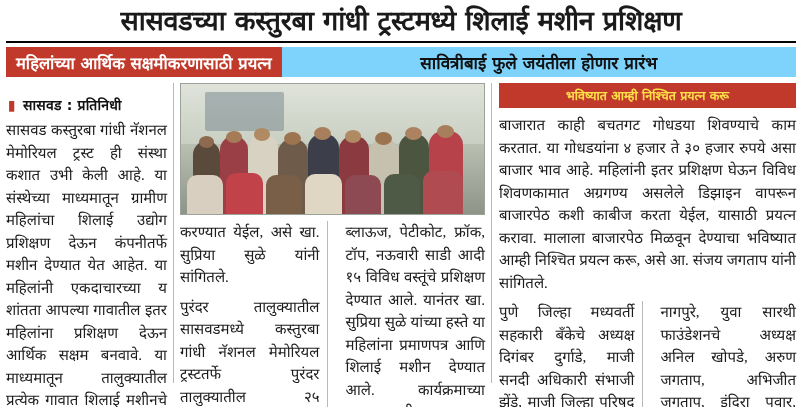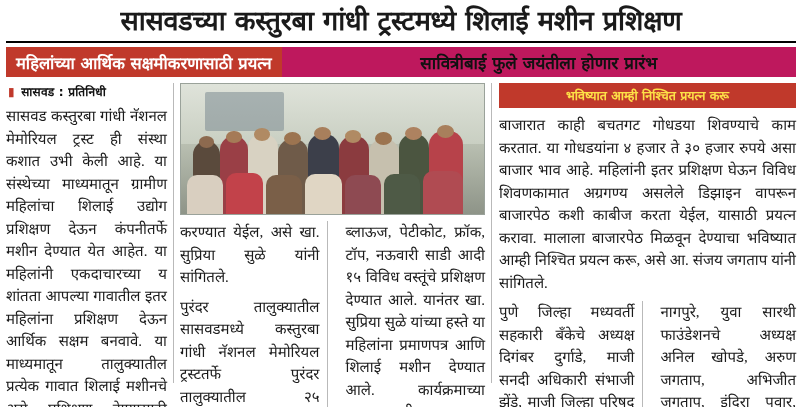--- a/index.html
+++ b/index.html
@@ -50,21 +50,21 @@
     color: #ffffff;
     font-weight: bold;
     font-size: 16.5px;
     display: flex;
     align-items: center;
     justify-content: center;
     padding: 0 10px;
     white-space: nowrap;
   }
   .subbar-right {
-    background: #be185d;
+    background: #7dd3fc;
     color: #111111;
     font-weight: bold;
     font-size: 17px;
     display: flex;
     align-items: center;
     justify-content: center;
     flex: 1;
     padding: 0 8px;
     white-space: nowrap;
   }
@@ -85,24 +85,24 @@
     padding: 0 6px;
     box-sizing: border-box;
     border-right: 1px solid #b9b9b9;
   }
   .right-col {
     flex: 1;
     padding-left: 7px;
     box-sizing: border-box;
   }
   .byline {
-    font-size: 12px;
+    font-size: 14px;
     font-weight: bold;
     color: #111;
-    margin: 0 0 5px 2px;
+    margin: 12px 0 5px 2px;
     letter-spacing: 0.2px;
   }
   .byline .dot {
     color: #c0392b;
     font-weight: bold;
     margin-right: 2px;
   }
   p.txt {
     margin: 0 0 7px 0;
     font-size: 15px;

